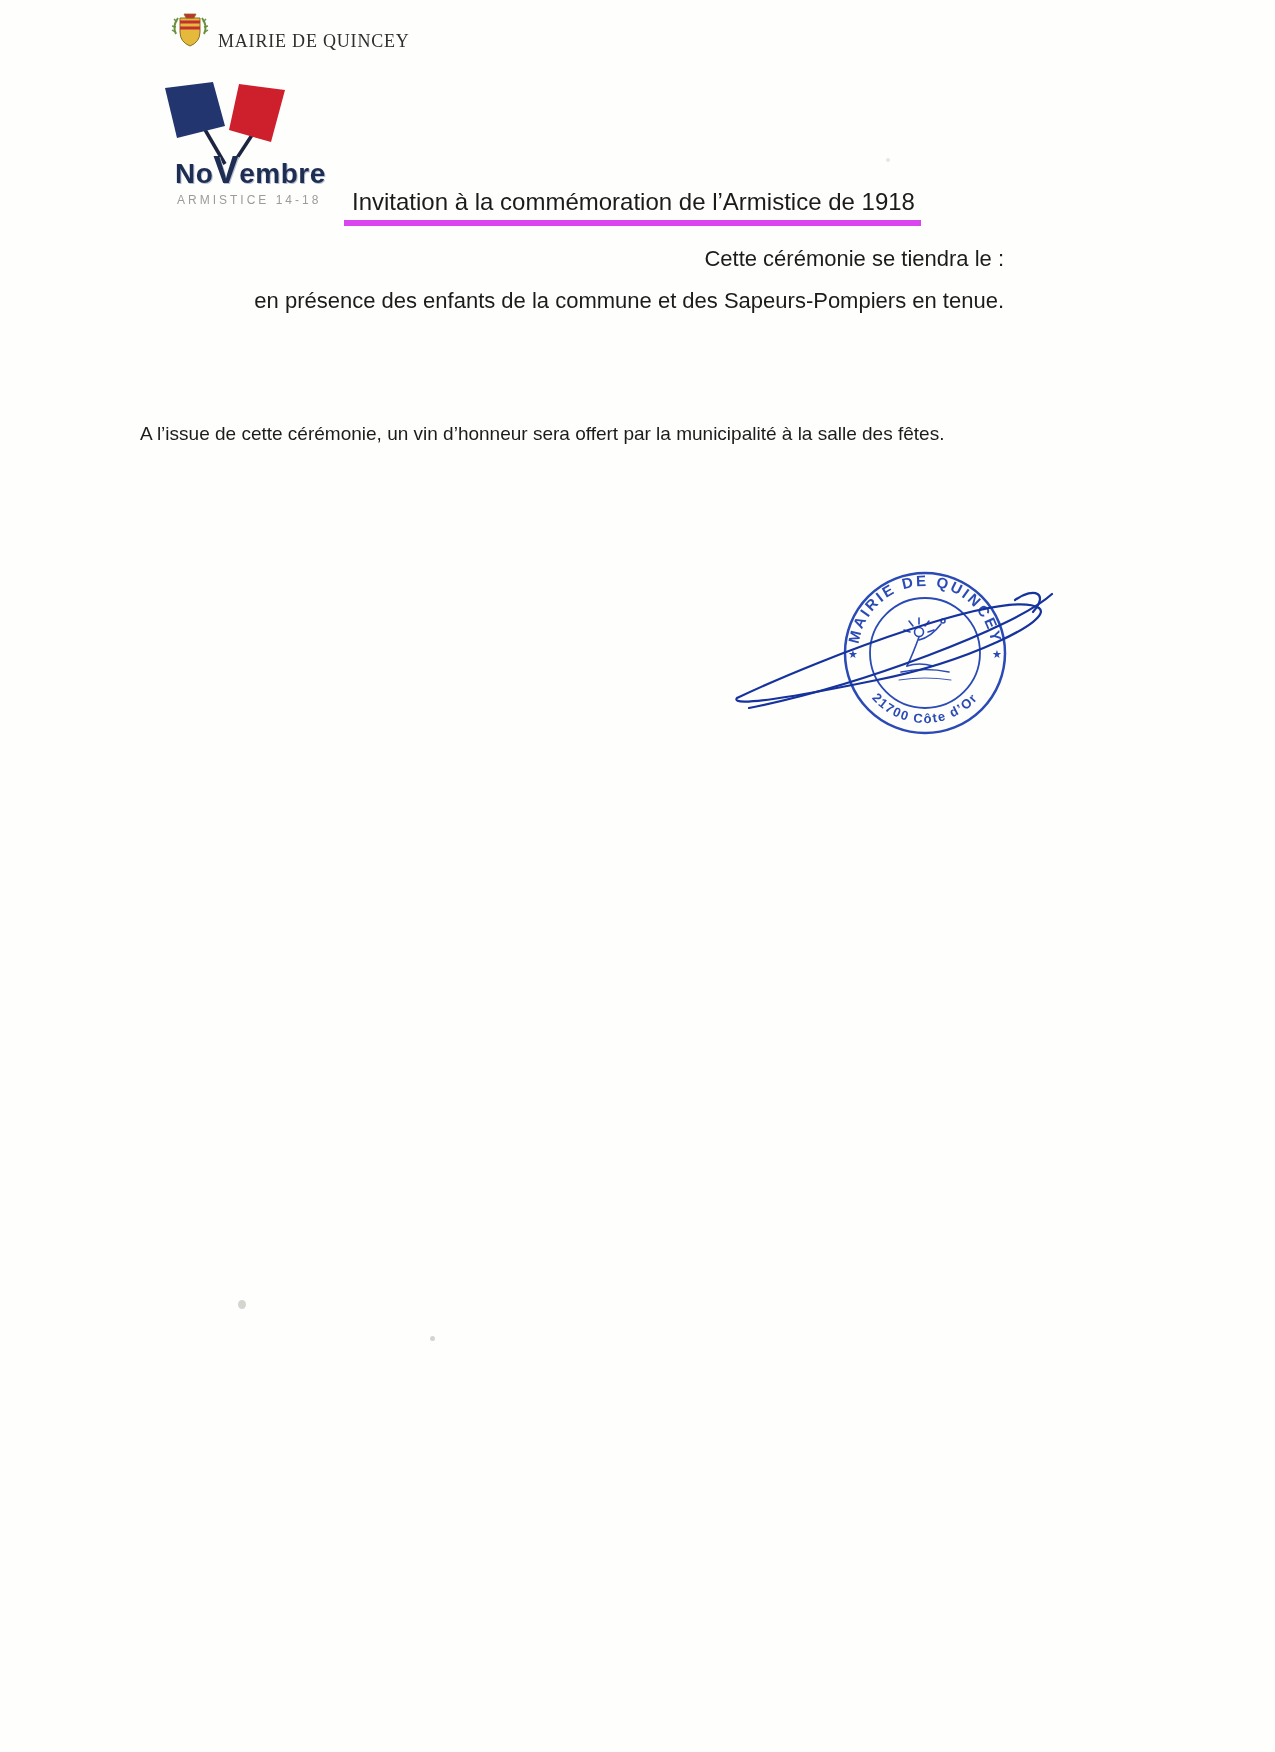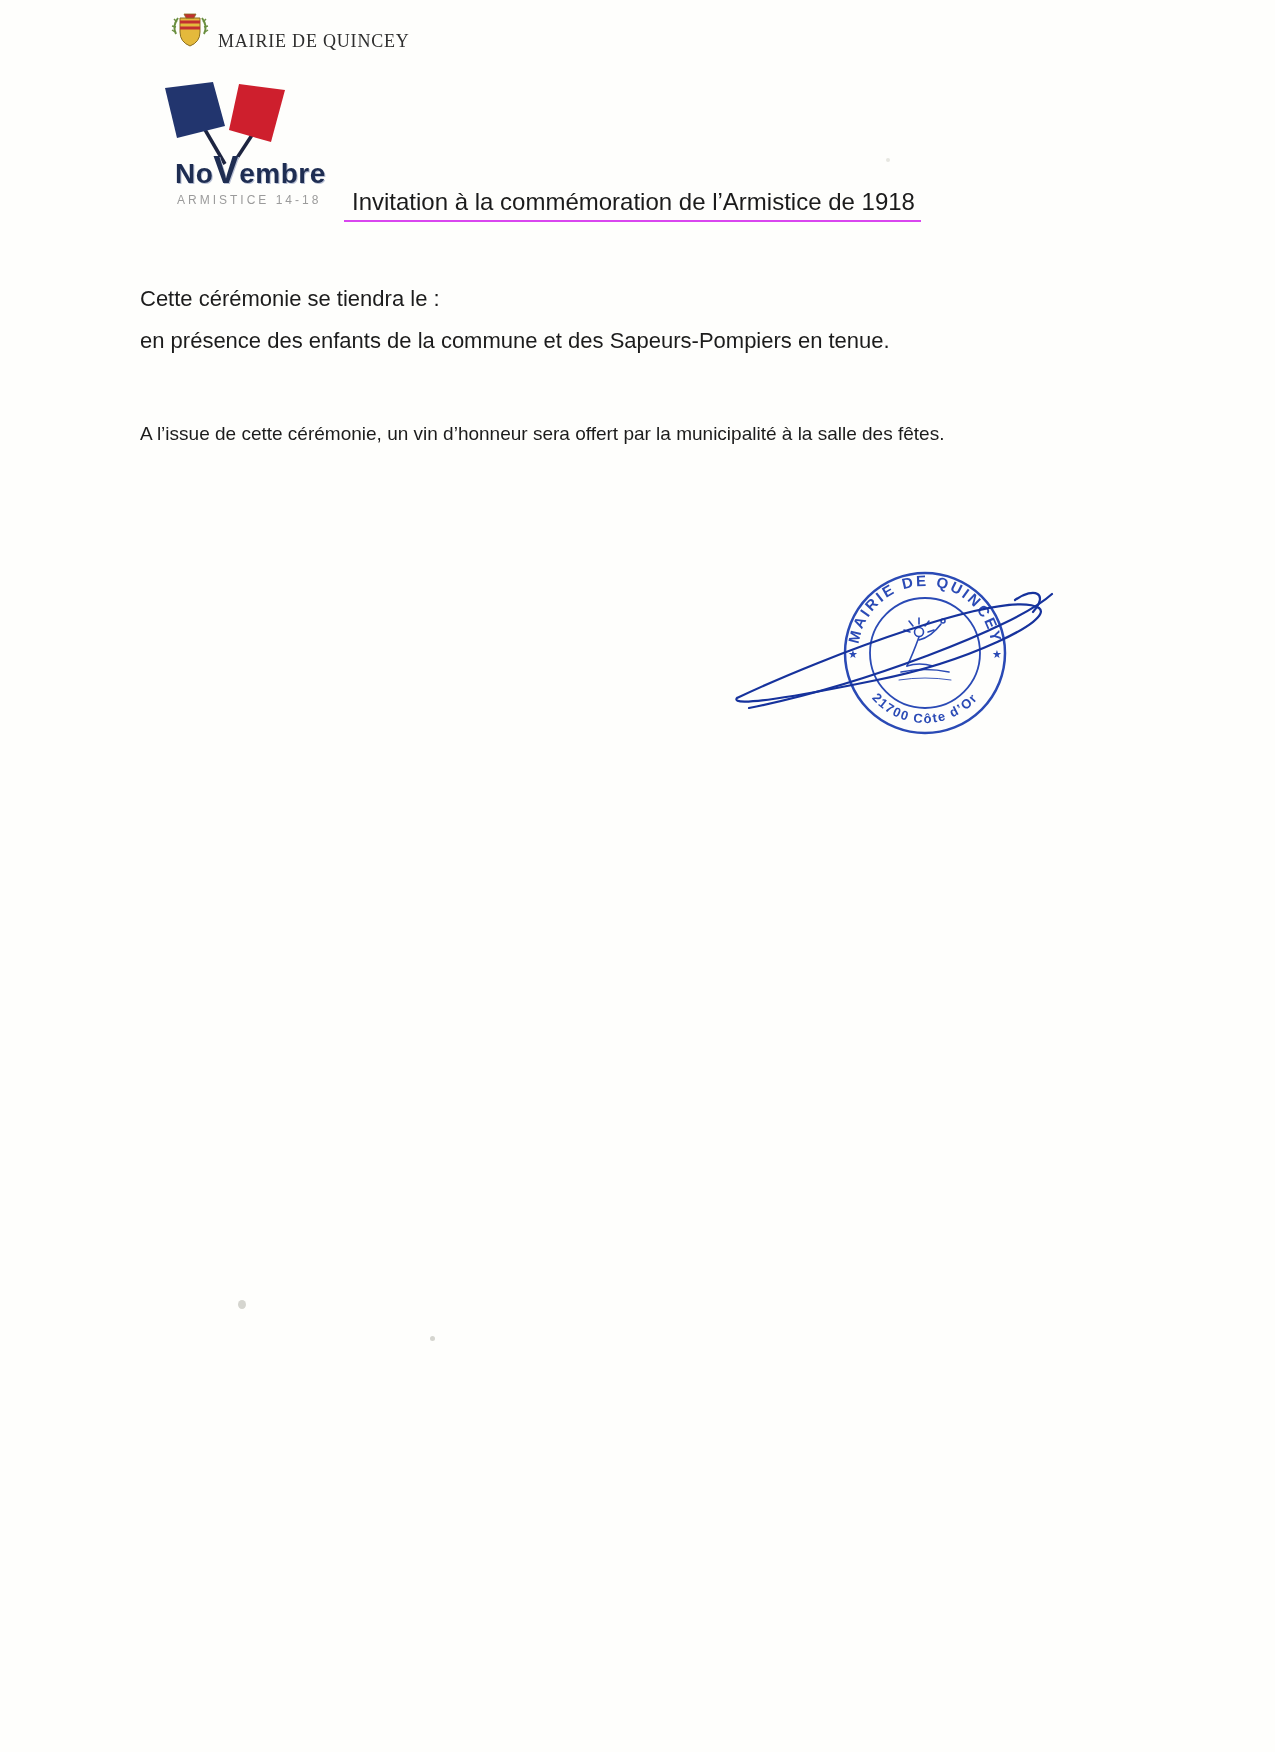--- a/index.html
+++ b/index.html
@@ -61,33 +61,32 @@
   }
 
   
   .letter-title {
     position: absolute;
     left: 344px;
     top: 188px;
     font-size: 24px;
     font-weight: normal;
     color: #1b1b1b;
-    border-bottom: 2px solid #d946ef;
+    border-bottom: 6px solid #d946ef;
     padding: 0 6px 4px 8px;
     white-space: nowrap;
   }
 
   
   .center-block {
     position: absolute;
     left: 140px;
     top: 246px;
     width: 864px;
-    text-align: left;
-    margin-top: 40px;
+    text-align: right;
   }
   .center-block .intro-line {
     font-size: 22px;
     margin-bottom: 16px;
   }
   .center-block .date-line {
     display: inline-block;
     font-size: 23px;
     font-weight: bold;
     border-bottom: 2.5px solid #222;

